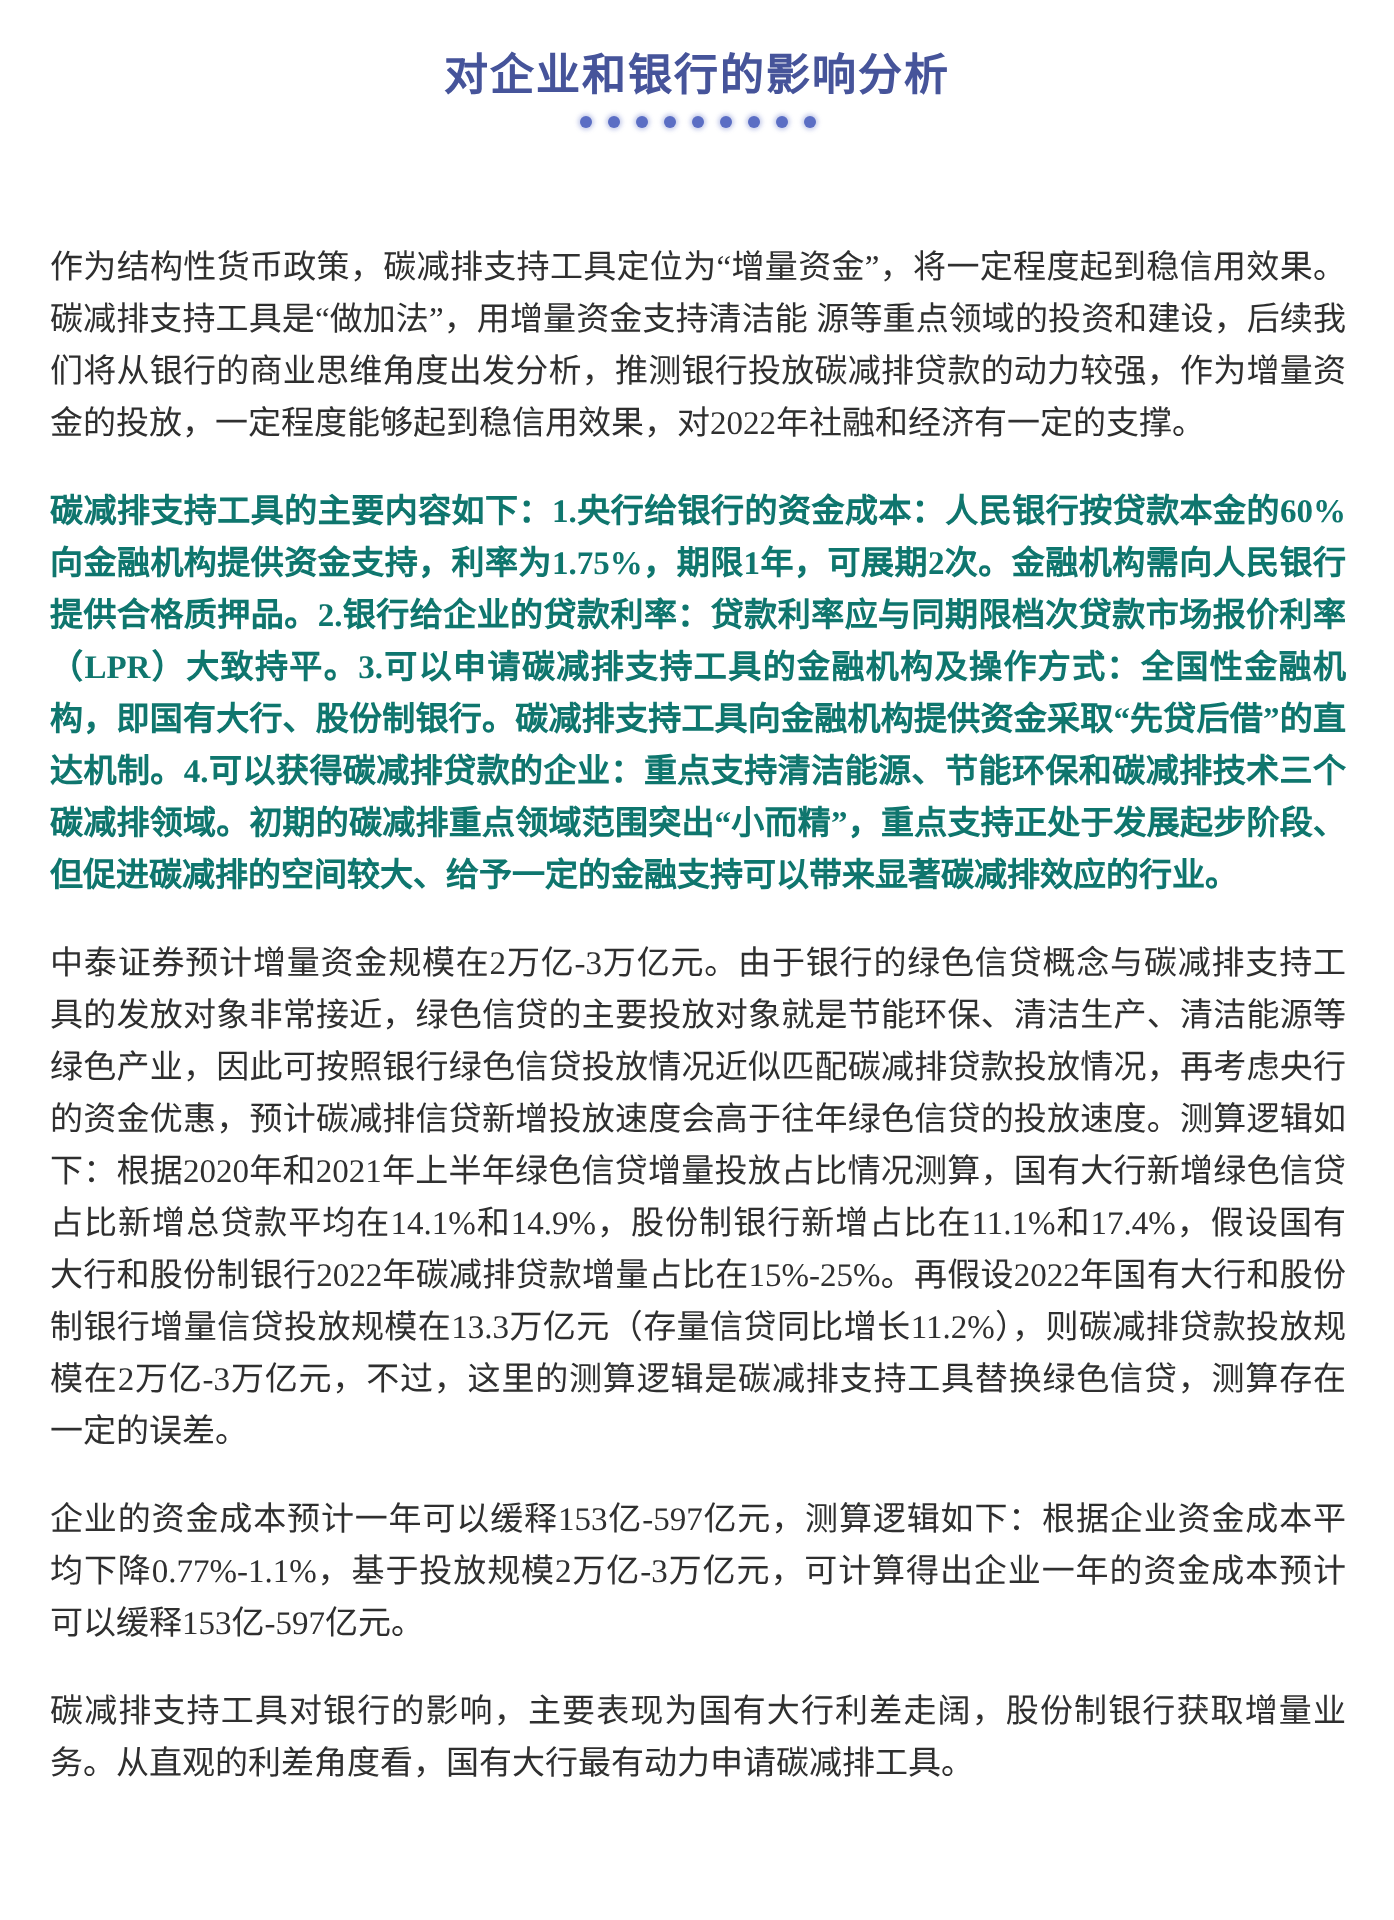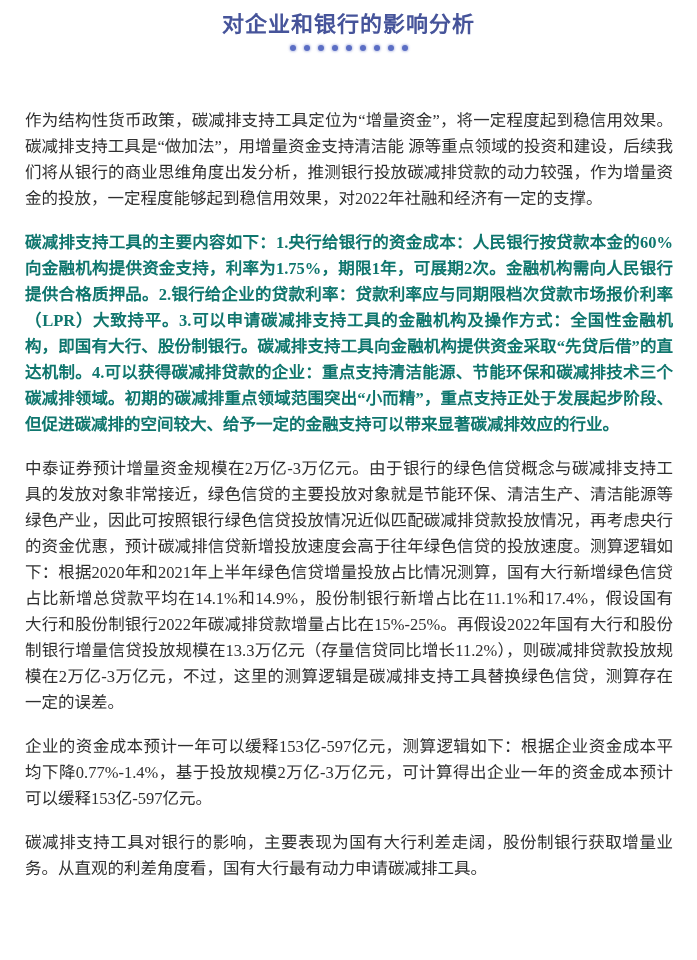--- a/index.html
+++ b/index.html
@@ -10,21 +10,21 @@
   .page {
     position: relative;
     width: 697px;
     height: 960px;
     margin: 0 auto;
     background: #ffffff;
     overflow: hidden;
     font-family: "Liberation Serif", serif;
   }
   .header {
-    padding-top: 12px;
+    padding-top: 25px;
     text-align: center;
   }
   .title {
     display: inline-block;
     font-family: "Liberation Sans", sans-serif;
     font-weight: bold;
     font-size: 22px;
     line-height: 26px;
     letter-spacing: 1px;
   }
@@ -70,17 +70,17 @@
         <span class="dot" style="background: rgb(91, 110, 196); box-shadow: rgba(91, 110, 196, 0.35) 0px 0px 2px 1px;"></span>
         <span class="dot" style="background: rgb(91, 110, 196); box-shadow: rgba(91, 110, 196, 0.35) 0px 0px 2px 1px;"></span>
         <span class="dot" style="background: rgb(91, 110, 196); box-shadow: rgba(91, 110, 196, 0.35) 0px 0px 2px 1px;"></span>
       </div>
   </div>
 
   <div class="article">
     <p class="para" style="color: rgb(47, 47, 47); margin-top: 28px;">作为结构性货币政策，碳减排支持工具定位为“增量资金”，将一定程度起到稳信用效果。碳减排支持工具是“做加法”，用增量资金支持清洁能 源等重点领域的投资和建设，后续我们将从银行的商业思维角度出发分析，推测银行投放碳减排贷款的动力较强，作为增量资金的投放，一定程度能够起到稳信用效果，对2022年社融和经济有一定的支撑。</p>
     <p class="para" style="color: #0f766e; font-weight: bold;">碳减排支持工具的主要内容如下：1.央行给银行的资金成本：人民银行按贷款本金的60%向金融机构提供资金支持，利率为1.75%，期限1年，可展期2次。金融机构需向人民银行提供合格质押品。2.银行给企业的贷款利率：贷款利率应与同期限档次贷款市场报价利率（LPR）大致持平。3.可以申请碳减排支持工具的金融机构及操作方式：全国性金融机构，即国有大行、股份制银行。碳减排支持工具向金融机构提供资金采取“先贷后借”的直达机制。4.可以获得碳减排贷款的企业：重点支持清洁能源、节能环保和碳减排技术三个碳减排领域。初期的碳减排重点领域范围突出“小而精”，重点支持正处于发展起步阶段、但促进碳减排的空间较大、给予一定的金融支持可以带来显著碳减排效应的行业。</p>
     <p class="para" style="color: rgb(47, 47, 47);">中泰证券预计增量资金规模在2万亿-3万亿元。由于银行的绿色信贷概念与碳减排支持工具的发放对象非常接近，绿色信贷的主要投放对象就是节能环保、清洁生产、清洁能源等绿色产业，因此可按照银行绿色信贷投放情况近似匹配碳减排贷款投放情况，再考虑央行的资金优惠，预计碳减排信贷新增投放速度会高于往年绿色信贷的投放速度。测算逻辑如下：根据2020年和2021年上半年绿色信贷增量投放占比情况测算，国有大行新增绿色信贷占比新增总贷款平均在14.1%和14.9%，股份制银行新增占比在11.1%和17.4%，假设国有大行和股份制银行2022年碳减排贷款增量占比在15%-25%。再假设2022年国有大行和股份制银行增量信贷投放规模在13.3万亿元（存量信贷同比增长11.2%），则碳减排贷款投放规模在2万亿-3万亿元，不过，这里的测算逻辑是碳减排支持工具替换绿色信贷，测算存在一定的误差。</p>
-    <p class="para" style="color: rgb(47, 47, 47);">企业的资金成本预计一年可以缓释153亿-597亿元，测算逻辑如下：根据企业资金成本平均下降0.77%-1.4%，基于投放规模2万亿-3万亿元，可计算得出企业一年的资金成本预计可以缓释153亿-597亿元。</p>
+    <p class="para" style="color: rgb(47, 47, 47);">企业的资金成本预计一年可以缓释153亿-597亿元，测算逻辑如下：根据企业资金成本平均下降0.77%-1.1%，基于投放规模2万亿-3万亿元，可计算得出企业一年的资金成本预计可以缓释153亿-597亿元。</p>
     <p class="para" style="color: rgb(47, 47, 47);">碳减排支持工具对银行的影响，主要表现为国有大行利差走阔，股份制银行获取增量业务。从直观的利差角度看，国有大行最有动力申请碳减排工具。</p>
   </div>
 
 </div>
 
 </body></html>

